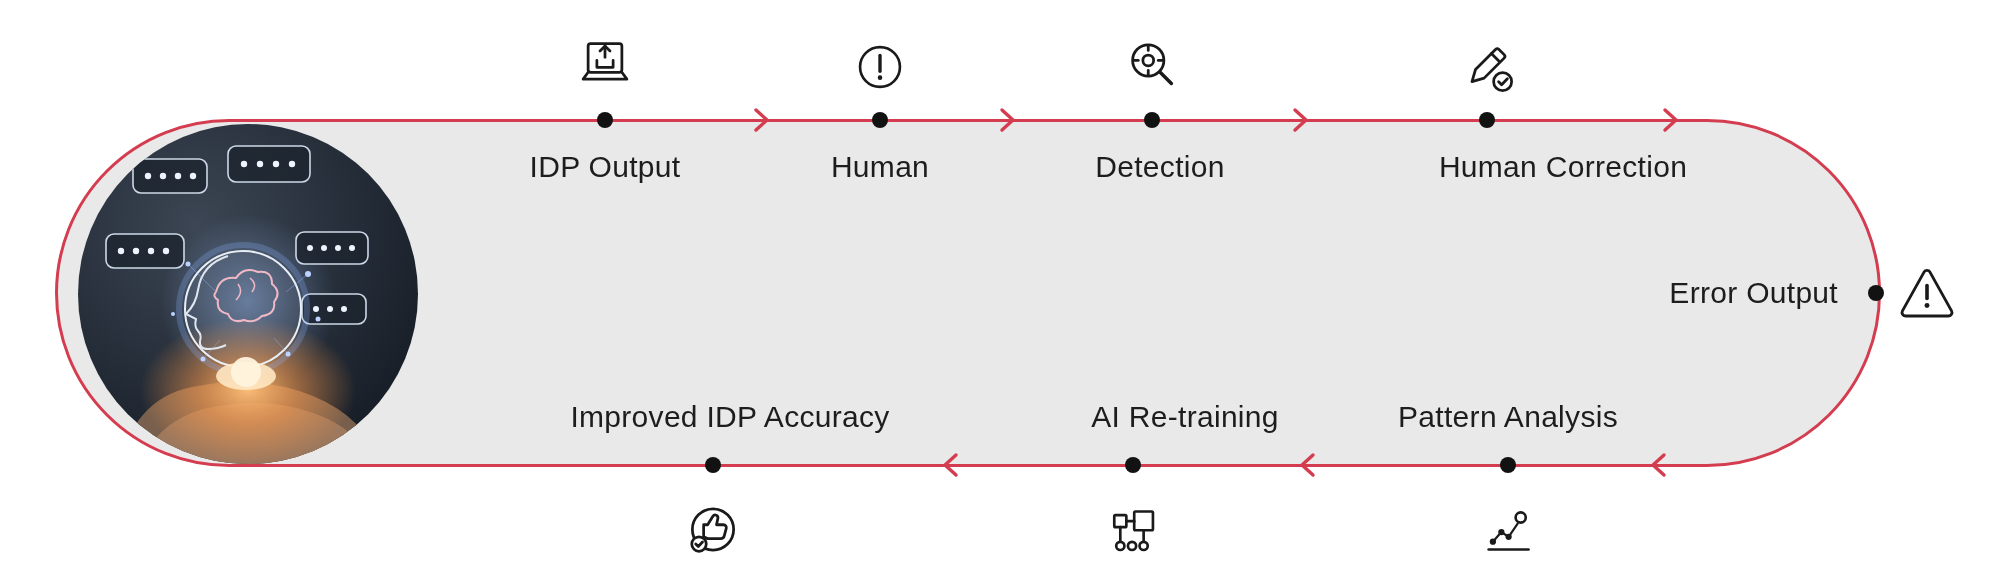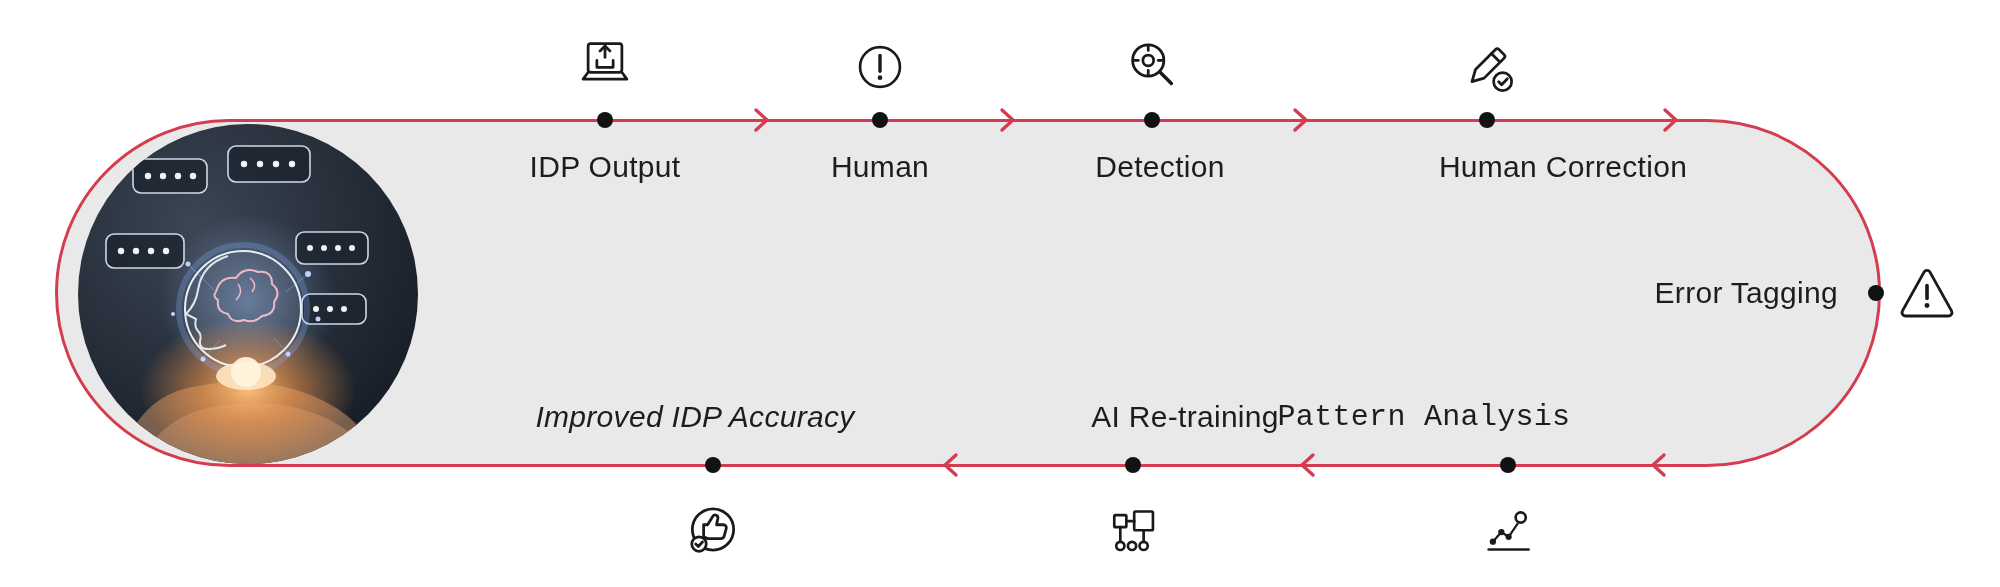--- a/index.html
+++ b/index.html
@@ -225,39 +225,39 @@
     <div class="lbl" style="left:1547px; top:150px;margin-left:16px;">Human Correction</div>
   </div>
 
   <div class="arrow" style="left:1671px; top:120px;">
     <svg width="18" height="26" viewBox="0 0 18 26">
         <polyline points="3,3 14,13 3,23"></polyline>
       </svg>
   </div>
 
   <div>
-    <div class="lbl" style="left:1838px; top:276px; transform:translateX(-100%);">Error Tagging</div>
+    <div class="lbl" style="left:1838px; top:276px; transform:translateX(-100%);">Error Output</div>
     <div class="dot" style="left:1876px; top:293px;"></div>
     <div class="icon" style="left:1927px; top:261px;">
       <svg width="62" height="62" viewBox="0 0 48 48" fill="none" stroke="#1a1a1a" stroke-width="2.2" stroke-linecap="round" stroke-linejoin="round">
         <path d="M21.7 8.6 a2.7 2.7 0 0 1 4.6 0 L43 38.6 a2.7 2.7 0 0 1 -2.3 4 H7.3 a2.7 2.7 0 0 1 -2.3 -4 Z"></path>
         <path d="M24 19 V29" stroke-width="2.8"></path>
         <circle cx="24" cy="34.5" r="1.9" fill="#1a1a1a" stroke="none"></circle>
       </svg>
     </div>
   </div>
 
   <div class="arrow" style="left:1658px; top:465px;">
     <svg width="18" height="26" viewBox="0 0 18 26">
         <polyline points="15,3 4,13 15,23"></polyline>
       </svg>
   </div>
 
   <div>
-    <div class="lbl" style="left:1424px; top:400px;font-family:Liberation Mono, monospace;">Pattern Analysis</div>
+    <div class="lbl" style="left:1508px; top:400px;">Pattern Analysis</div>
     <div class="dot" style="left:1508px; top:465px;"></div>
     <div class="icon" style="left:1508px; top:500px;">
       <svg width="58" height="58" viewBox="0 0 48 48" fill="none" stroke="#1a1a1a" stroke-width="2.2" stroke-linecap="round" stroke-linejoin="round">
         <path d="M8 41 H41"></path>
         <path d="M11.5 34.5 L18.5 26.5 L24.5 30.5 L32 19.5" stroke-width="1.8"></path>
         <circle cx="11.5" cy="34.5" r="2.6" fill="#1a1a1a" stroke="none"></circle>
         <circle cx="18.5" cy="26.5" r="2.6" fill="#1a1a1a" stroke="none"></circle>
         <circle cx="24.5" cy="30.5" r="2.6" fill="#1a1a1a" stroke="none"></circle>
         <circle cx="34.5" cy="14.5" r="4.2"></circle>
       </svg>
@@ -287,21 +287,21 @@
     </div>
   </div>
 
   <div class="arrow" style="left:950px; top:465px;">
     <svg width="18" height="26" viewBox="0 0 18 26">
         <polyline points="15,3 4,13 15,23"></polyline>
       </svg>
   </div>
 
   <div>
-    <div class="lbl" style="left:695px; top:400px;font-style:italic;">Improved IDP Accuracy</div>
+    <div class="lbl" style="left:730px; top:400px;">Improved IDP Accuracy</div>
     <div class="dot" style="left:713px; top:465px;"></div>
     <div class="icon" style="left:713px; top:500px;">
       <svg width="60" height="60" viewBox="0 0 48 48" fill="none" stroke="#1a1a1a" stroke-width="2.2" stroke-linecap="round" stroke-linejoin="round">
         <circle cx="24" cy="23.5" r="16.5"></circle>
         <path d="M16.5 29.5 V19.8 h3.2 l4.2 -6.8 a2.2 2.2 0 0 1 4 1.7 l-1.1 5.1 h5.6 a2.3 2.3 0 0 1 2.2 2.9 l-1.6 6 a2.9 2.9 0 0 1 -2.8 2.2 H19.7 Z"></path>
         <circle cx="12.8" cy="35.2" r="5.8" fill="#ffffff"></circle>
         <path d="M10.2 35.2 l2 2 3.4 -3.6"></path>
       </svg>
     </div>
   </div>

